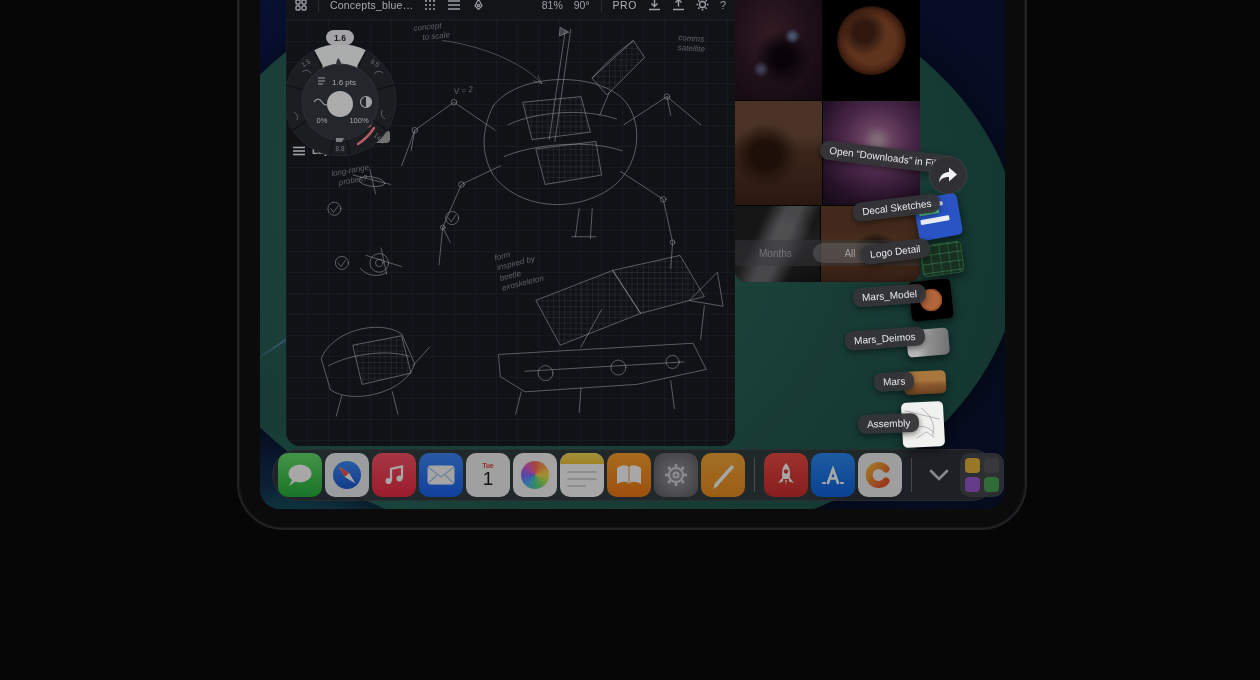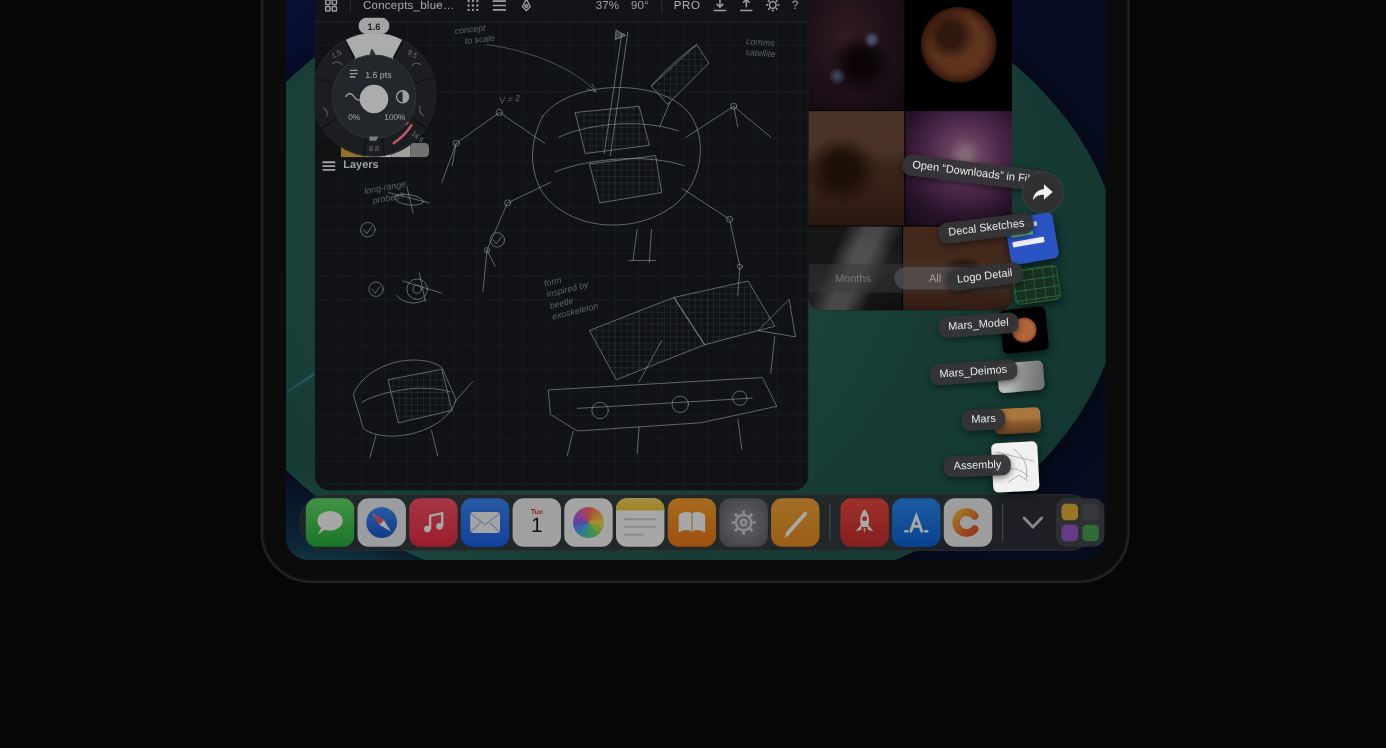--- a/index.html
+++ b/index.html
@@ -29,21 +29,21 @@
   .c-toolbar{position:absolute;left:0;top:0;width:100%;height:30px;background:#17191e;
     border-bottom:1px solid #23262c;display:flex;align-items:center;box-sizing:border-box;
     padding:0 9px;gap:11px;color:#c3c7cc;font-size:10.5px;}
   .c-toolbar .spacer{flex:1;}
   .tb-sep{width:1px;height:14px;background:#32363c;}
   .tb-ic{display:flex;align-items:center;justify-content:center;}
   .c-title{color:#d0d3d7;letter-spacing:.2px;}
   .pct{color:#c3c7cc;}
   .pro{color:#d6d9dc;font-weight:normal;letter-spacing:.5px;}
   
-  .wheel{position:absolute;left:-8px;top:26px;width:124px;height:136px;z-index:5;}
+  .wheel{position:absolute;left:-8px;top:40px;width:124px;height:136px;z-index:5;}
   
   .cbar{position:absolute;left:3px;top:140px;width:101px;height:13px;display:flex;border-radius:4px;overflow:hidden;}
   .cbar div{height:100%;position:relative;}
   .cbar .dot::after{content:"";position:absolute;left:7px;top:5px;width:3px;height:3px;border-radius:50%;background:#1c1c1c;}
   .layers{position:absolute;left:7px;top:155px;display:flex;align-items:center;gap:7px;color:#c6cacd;font-size:10px;font-weight:bold;}
   .ann{position:absolute;color:rgba(188,198,210,.55);font-size:8px;font-style:italic;line-height:1.3;white-space:nowrap;z-index:4;}
   
   .win-photos{position:absolute;left:475px;top:0;width:185px;height:292px;border-radius:0 0 12px 12px;
     overflow:hidden;background:#050505;z-index:10;}
   .ph{position:absolute;}
@@ -121,21 +121,21 @@
               <line x1="1" y1="10" x2="13" y2="10"></line>
             </svg>
       </span>
       <span class="tb-ic">
         <svg width="13" height="13" fill="none" stroke="#c3c7cc" stroke-width="1.2">
           <path d="M6.5,1 L10,8 L6.5,11.5 L3,8 Z"></path>
               <circle cx="6.5" cy="7.5" r="1.2"></circle>
             </svg>
       </span>
       <span class="spacer"></span>
-      <span class="pct">37%</span>
+      <span class="pct">81%</span>
       <span class="pct">90°</span>
       <span class="tb-sep"></span>
       <span class="pro">PRO</span>
       <span class="tb-ic">
         <svg width="13" height="13" fill="none" stroke="#c3c7cc" stroke-width="1.4">
           <path d="M6.5,1 V8 M3.5,5.5 L6.5,8.5 L9.5,5.5 M1,11.5 H12"></path>
             </svg>
       </span>
       <span class="tb-ic">
         <svg width="13" height="13" fill="none" stroke="#c3c7cc" stroke-width="1.4">

